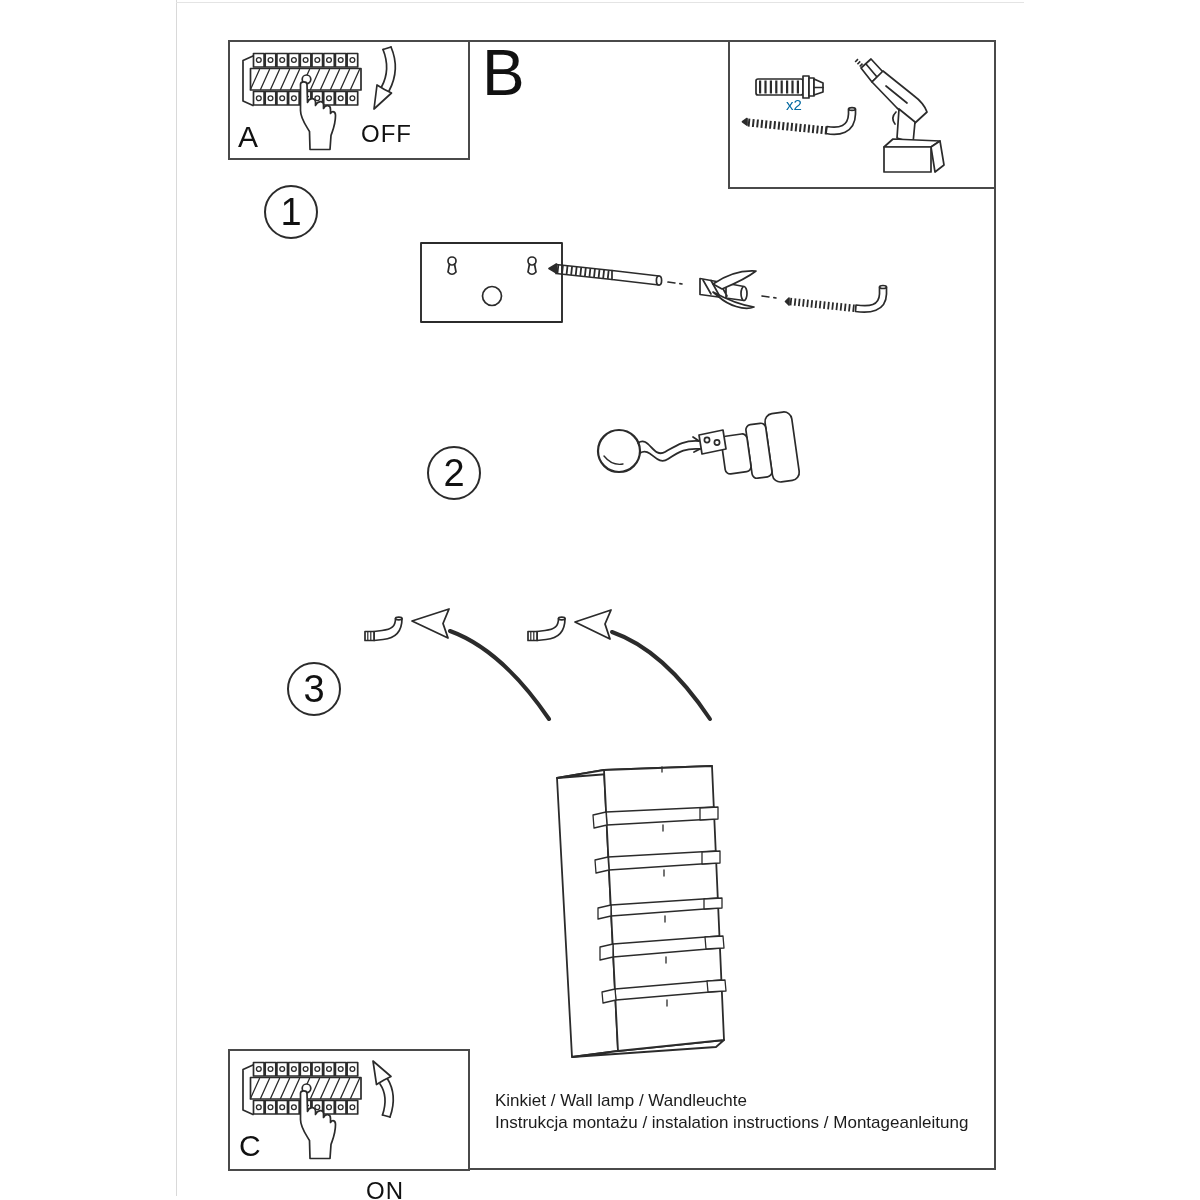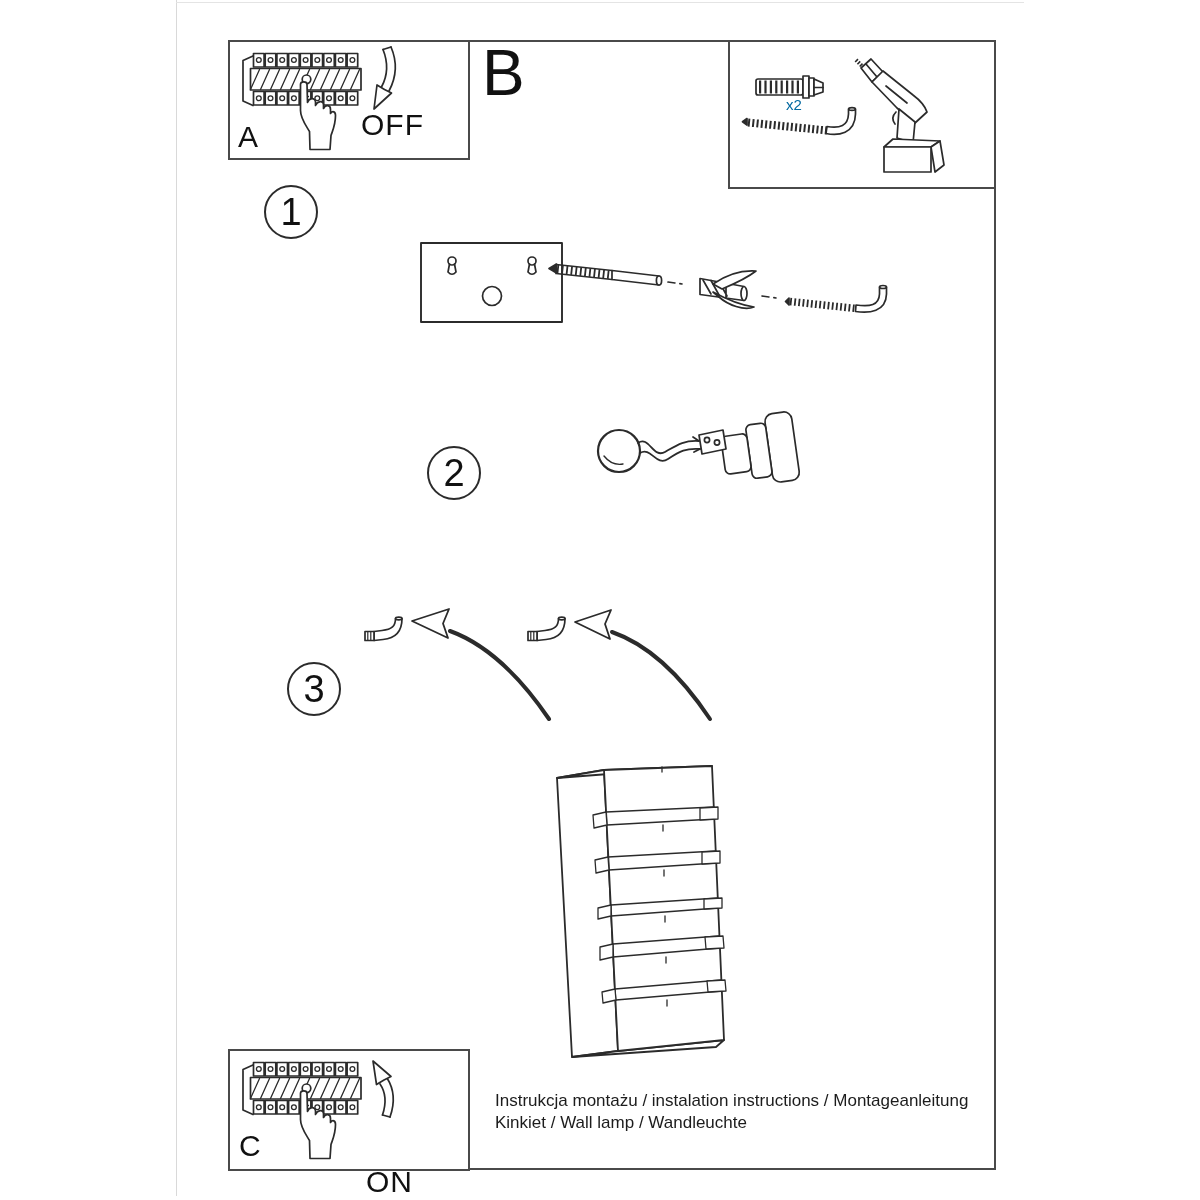--- a/index.html
+++ b/index.html
@@ -13,21 +13,21 @@
   .box{position:absolute;border:2px solid #4a4a4a;box-sizing:border-box;background:transparent;}
   .box-a{left:228px;top:40px;width:242px;height:120px;}
   .box-b{left:470px;top:40px;width:526px;height:1130px;border-left:none;}
   .box-hw{left:728px;top:40px;width:268px;height:149px;}
   .box-c{left:228px;top:1049px;width:242px;height:122px;}
   
   .sec-label{position:absolute;font-size:30px;color:#111;}
   .label-a{left:238px;top:120px;}
   .label-c{left:239px;top:1129px;}
   .label-b{left:482px;top:36px;font-size:64px;}
-  .state-label{position:absolute;font-size:30px;letter-spacing:1px;color:#111;}
+  .state-label{position:absolute;font-size:24px;letter-spacing:1px;color:#111;margin-top:12px;}
   .state-off{left:361px;top:108px;}
   .state-on{left:366px;top:1165px;}
   .qty-label{position:absolute;left:786px;top:96px;font-size:15px;color:#0369a1;}
   
   .step-badge{position:absolute;width:54px;height:54px;border:2px solid #2b2b2b;border-radius:50%;
               box-sizing:border-box;display:flex;align-items:center;justify-content:center;
               font-size:38px;color:#111;background:#fff;}
   .step-1{left:264px;top:185px;}
   .step-2{left:427px;top:446px;}
   .step-3{left:287px;top:662px;}
@@ -253,15 +253,15 @@
   <span>2</span>
 </div>
 <div class="step-badge step-3">
   <span>3</span>
 </div>
 
 <div class="sec-label label-c">C</div>
 <div class="state-label state-on">ON</div>
 
 <div class="footer">
+  <div>Kinkiet / Wall lamp / Wandleuchte</div>
   <div>Instrukcja montażu / instalation instructions / Montageanleitung</div>
-  <div>Kinkiet / Wall lamp / Wandleuchte</div>
 </div>
 
 </body></html>

